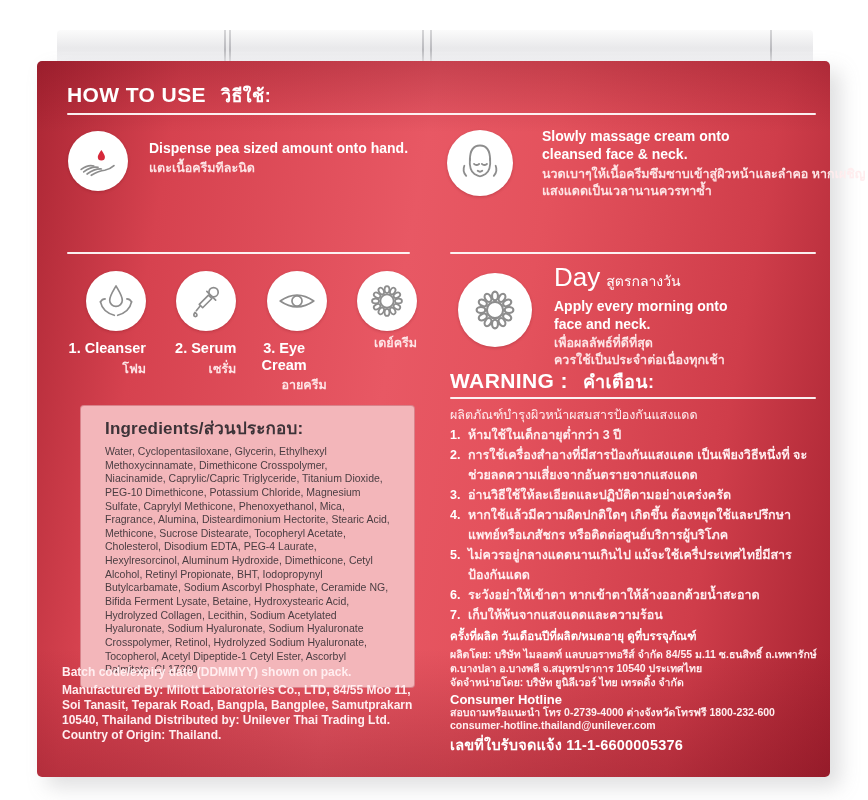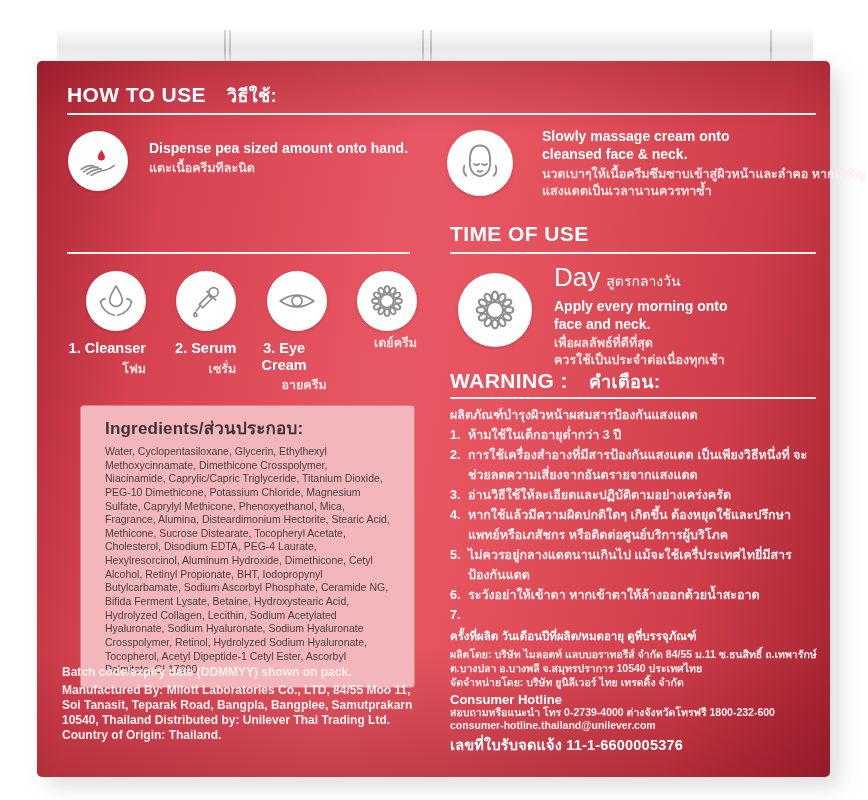--- a/index.html
+++ b/index.html
@@ -14,40 +14,40 @@
   
   .panel{position:absolute;left:37px;top:61px;width:793px;height:716px;border-radius:5px;
        background:
          linear-gradient(180deg,rgba(110,8,24,.28) 0%,rgba(255,255,255,0) 10%,rgba(255,255,255,0) 82%,rgba(110,8,24,.30) 100%),
          linear-gradient(100deg,#ab2634 0%,#d6424f 16%,#e85864 44%,#e4525d 58%,#cf3d4a 82%,#a62331 100%);
        box-shadow:10px 10px 20px rgba(140,140,145,.28);
        color:#fff;}
   .panel *{box-sizing:border-box;}
   .abs{position:absolute;}
   .h2{font-size:21px;font-weight:bold;letter-spacing:.4px;color:#fff;white-space:nowrap;}
-  .h2 .th{font-size:18px;margin-left:21px;}
+  .h2 .th{font-size:18px;margin-left:15px;}
   .rule{height:2px;background:rgba(255,255,255,.92);border-radius:1px;}
   .circle{background:#fff;border-radius:50%;display:flex;align-items:center;justify-content:center;
           box-shadow:0 1px 3px rgba(90,10,20,.25);}
   .en-strong{font-size:14px;font-weight:bold;line-height:1.3;color:#fff;}
   .th-sub{font-size:12.5px;font-weight:600;line-height:1.35;color:rgba(255,236,237,.95);margin-top:3px;}
   
   .order-row{display:flex;justify-content:space-between;}
   .order-step{width:85px;display:flex;flex-direction:column;align-items:flex-end;text-align:center;}
   .order-label{margin-top:9px;font-size:14.5px;font-weight:bold;line-height:1.15;color:#fff;}
   .order-th{font-size:12.5px;font-weight:600;color:rgba(255,236,237,.95);margin-top:2px;}
   
   .ing-box{background:#f3b6ba;border:1px solid rgba(168,35,49,.35);border-radius:4px;
            padding:8px 24px 10px;color:#43373c;}
   .ing-title{font-size:17px;font-weight:bold;letter-spacing:.2px;margin-bottom:4px;color:#3d3338;}
   .ing-text{font-size:10.5px;line-height:1.3;font-weight:500;color:#4a3d42;}
   .batch{font-size:12px;font-weight:600;line-height:1.25;color:#ffeef0;}
   .batch .b1{margin-bottom:3px;}
   
-  .warn-intro{font-size:12.5px;font-weight:700;line-height:20px;color:#ffeef0;}
+  .warn-intro{font-size:12.5px;font-weight:400;line-height:20px;color:#ffeef0;}
   .warn-item{display:flex;font-size:12.5px;font-weight:600;line-height:20px;color:#ffeef0;}
   .warn-item .num{width:18px;flex-shrink:0;font-weight:bold;color:#fff;}
   .produced{font-size:11.5px;font-weight:bold;color:#fff;}
   .small-th{font-size:10.5px;font-weight:600;line-height:1.38;color:#ffeef0;}
   .hot-title{font-size:13px;font-weight:bold;color:#fff;}
   .reg-line{font-size:14.5px;font-weight:bold;color:#fff;letter-spacing:.2px;}
   .day-title{font-size:26px;font-weight:normal;line-height:1;color:#fff;}
   .day-title .th{font-size:14px;margin-left:6px;}
   svg{display:block;}
 </style>
@@ -177,23 +177,20 @@
     <div class="abs ing-box" style="left:43px;top:344px;width:335px">
       <div class="ing-title">Ingredients/ส่วนประกอบ:</div>
       <div class="ing-text">Water, Cyclopentasiloxane, Glycerin, Ethylhexyl Methoxycinnamate, Dimethicone Crosspolymer, Niacinamide, Caprylic/Capric Triglyceride, Titanium Dioxide, PEG-10 Dimethicone, Potassium Chloride, Magnesium Sulfate, Caprylyl Methicone, Phenoxyethanol, Mica, Fragrance, Alumina, Disteardimonium Hectorite, Stearic Acid, Methicone, Sucrose Distearate, Tocopheryl Acetate, Cholesterol, Disodium EDTA, PEG-4 Laurate, Hexylresorcinol, Aluminum Hydroxide, Dimethicone, Cetyl Alcohol, Retinyl Propionate, BHT, Iodopropynyl Butylcarbamate, Sodium Ascorbyl Phosphate, Ceramide NG, Bifida Ferment Lysate, Betaine, Hydroxystearic Acid, Hydrolyzed Collagen, Lecithin, Sodium Acetylated Hyaluronate, Sodium Hyaluronate, Sodium Hyaluronate Crosspolymer, Retinol, Hydrolyzed Sodium Hyaluronate, Tocopherol, Acetyl Dipeptide-1 Cetyl Ester, Ascorbyl Palmitate, CI 17200</div>
     </div>
 
     <div class="abs batch" style="left:25px;top:604px;width:364px">
       <div class="b1">Batch code/expiry date (DDMMYY) shown on pack.</div>
       <div>Manufactured By: Milott Laboratories Co., LTD, 84/55 Moo 11, Soi Tanasit, Teparak Road, Bangpla, Bangplee, Samutprakarn 10540, Thailand Distributed by: Unilever Thai Trading Ltd. Country of Origin: Thailand.</div>
     </div>
 
-    <div class="abs h2" style="left:413px;top:161px">
-      <span>TIME OF USE</span>
-    </div>
     <div class="abs rule" style="left:413px;top:191px;width:366px"></div>
 
     <div class="abs circle" style="left:421px;top:212px;width:74px;height:74px">
       <span>
         <svg width="54" height="54" viewBox="0 0 100 100" fill="none" stroke="#8d8d8d" stroke-width="4" stroke-linecap="round" stroke-linejoin="round">
           <circle cx="50" cy="50" r="15"></circle>
           <ellipse cx="50" cy="24" rx="5.5" ry="8"></ellipse>
           <ellipse cx="50" cy="24" rx="5.5" ry="8" transform="rotate(30 50 50)"></ellipse>
           <ellipse cx="50" cy="24" rx="5.5" ry="8" transform="rotate(60 50 50)"></ellipse>
           <ellipse cx="50" cy="24" rx="5.5" ry="8" transform="rotate(90 50 50)"></ellipse>
@@ -243,20 +240,21 @@
       <div class="warn-item">
         <span class="num">5.</span>
         <span>ไม่ควรอยู่กลางแดดนานเกินไป แม้จะใช้เครื่ประเทศไทยี่มีสาร ป้องกันแดด</span>
       </div>
       <div class="warn-item">
         <span class="num">6.</span>
         <span>ระวังอย่าให้เข้าตา หากเข้าตาให้ล้างออกด้วยน้ำสะอาด</span>
       </div>
       <div class="warn-item">
         <span class="num">7.</span>
+        <span>เก็บให้พ้นจากแสงแดดและความร้อน</span>
       </div>
     </div>
 
     <div class="abs produced" style="left:413px;top:566px;width:368px">ครั้งที่ผลิต วันเดือนปีที่ผลิต/หมดอายุ ดูที่บรรจุภัณฑ์</div>
     <div class="abs small-th" style="left:413px;top:586px;width:372px">ผลิตโดย: บริษัท ไมลอตท์ แลบบอราทอรีส์ จำกัด 84/55 ม.11 ซ.ธนสิทธิ์ ถ.เทพารักษ์ ต.บางปลา อ.บางพลี จ.สมุทรปราการ 10540 ประเทศไทย</div>
     <div class="abs small-th" style="left:413px;top:614px;width:372px">จัดจำหน่ายโดย: บริษัท ยูนิลีเวอร์ ไทย เทรดดิ้ง จำกัด</div>
     <div class="abs hot-title" style="left:413px;top:631px">Consumer Hotline</div>
     <div class="abs small-th" style="left:413px;top:644px;width:372px">สอบถามหรือแนะนำ โทร 0-2739-4000 ต่างจังหวัดโทรฟรี 1800-232-600</div>
     <div class="abs small-th" style="left:413px;top:657px;width:372px">consumer-hotline.thailand@unilever.com</div>
     <div class="abs reg-line" style="left:413px;top:672px;width:372px">เลขที่ใบรับจดแจ้ง 11-1-6600005376</div>

